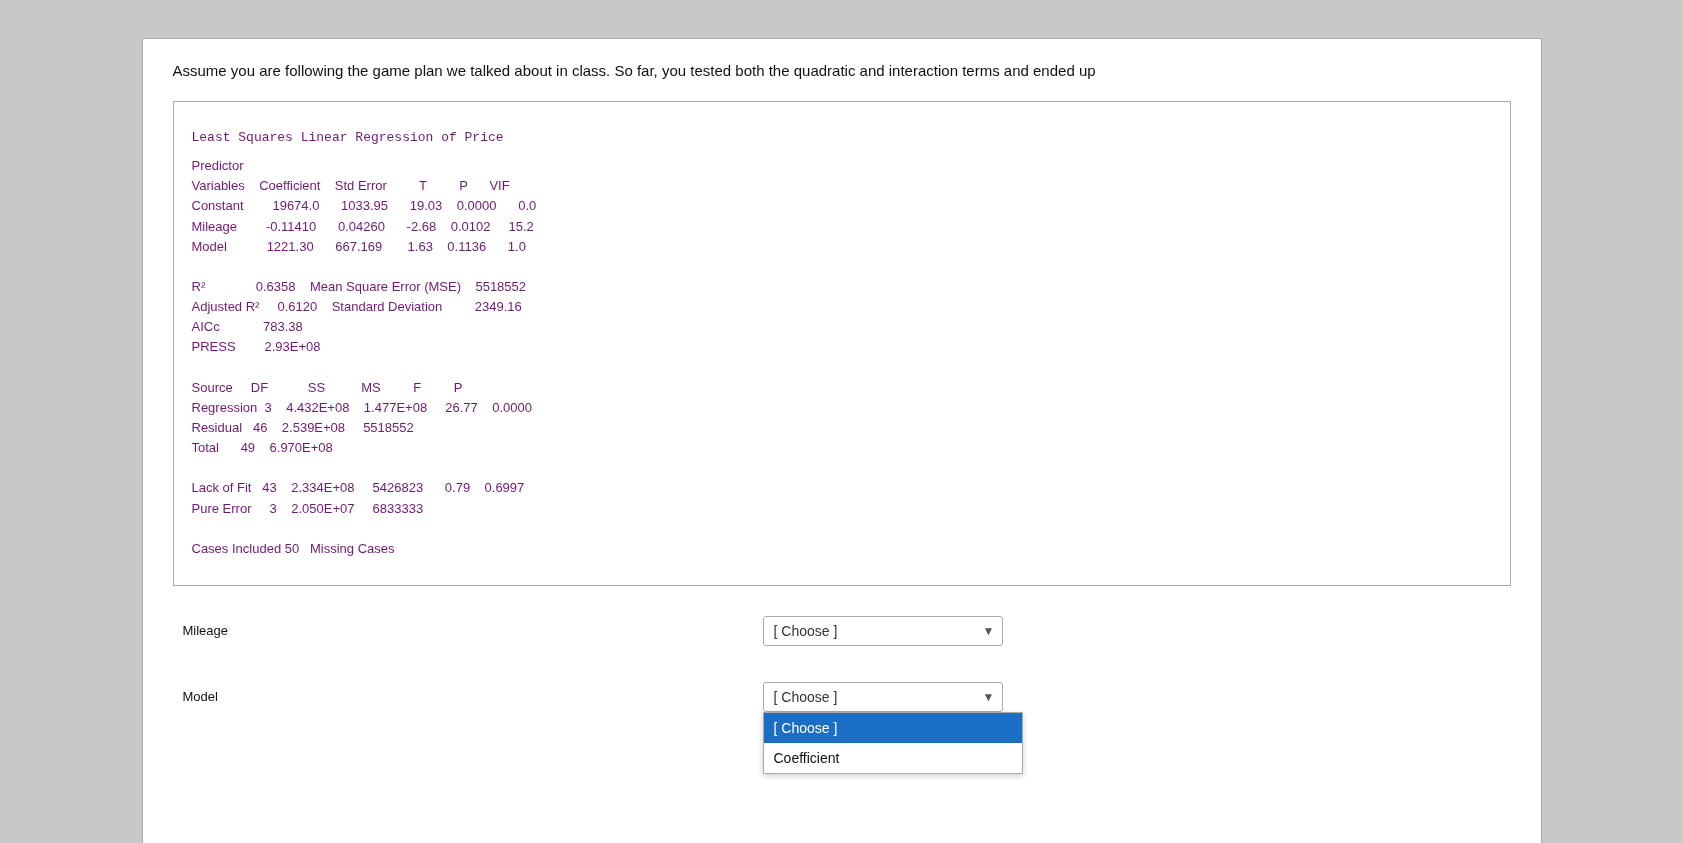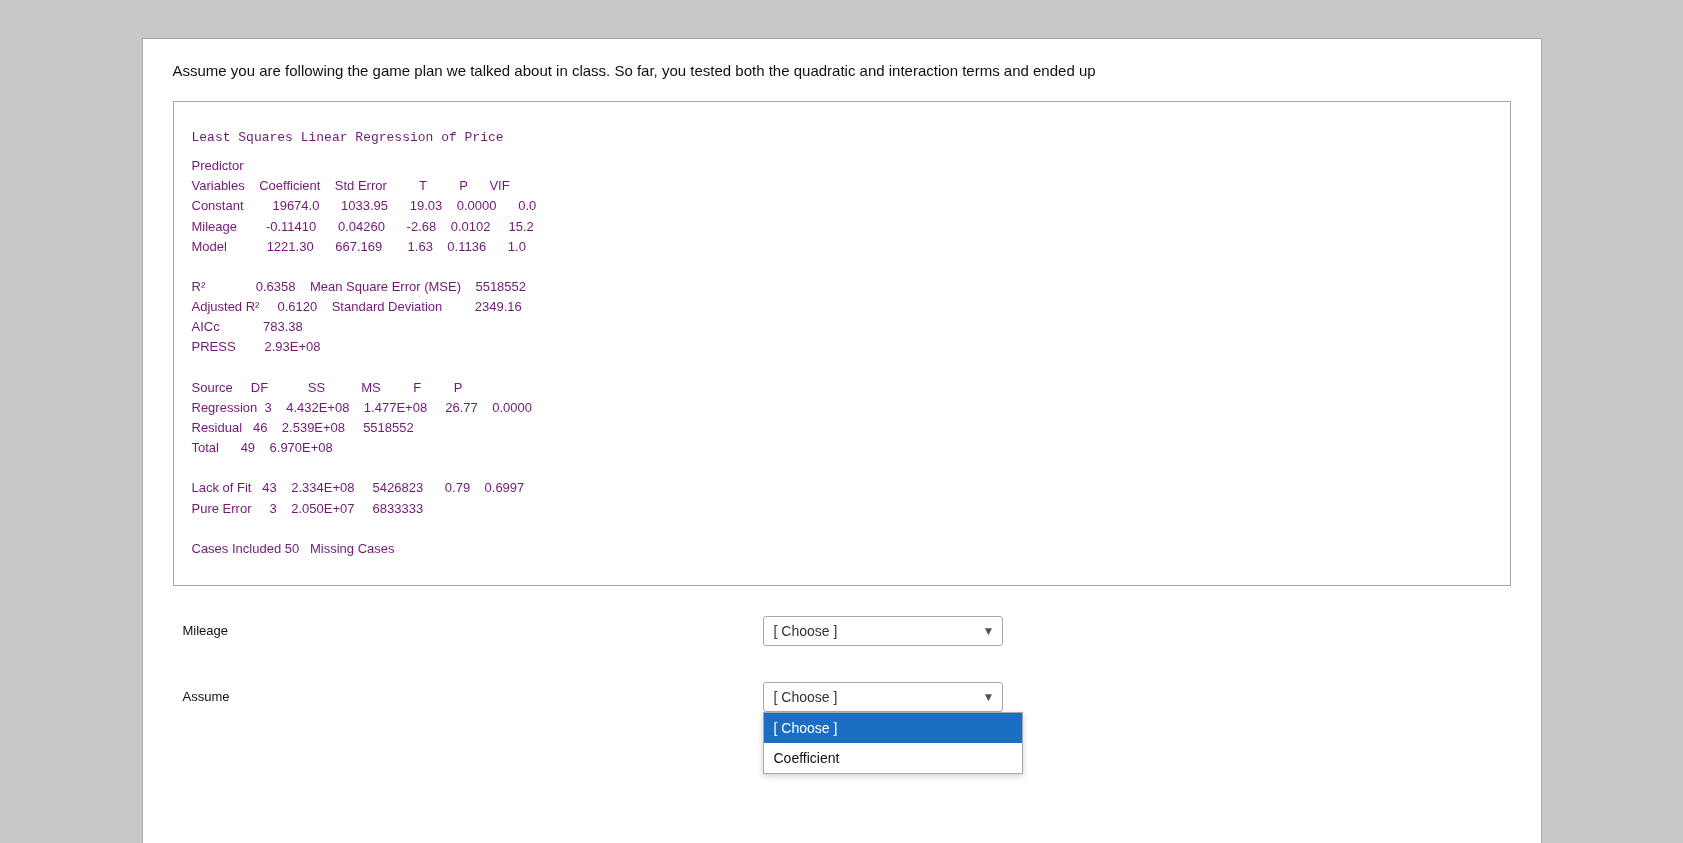--- a/index.html
+++ b/index.html
@@ -161,21 +161,21 @@
         <select class="dropdown-select">
           <option>[ Choose ]</option>
           <option>Appropriate</option>
           <option>Inappropriate</option>
         </select>
         <span class="dropdown-arrow">▼</span>
       </div>
     </div>
 
     <div class="answer-row">
-      <div class="answer-label">Assume</div>
+      <div class="answer-label">Model</div>
       <div class="dropdown-open-container">
         <select class="dropdown-open-select">
           <option>[ Choose ]</option>
           <option>Appropriate</option>
           <option>Inappropriate</option>
         </select>
         <span class="dropdown-arrow">▼</span>
         
         <div class="dropdown-popup">
           <div class="dropdown-popup-item selected">[ Choose ]</div>

